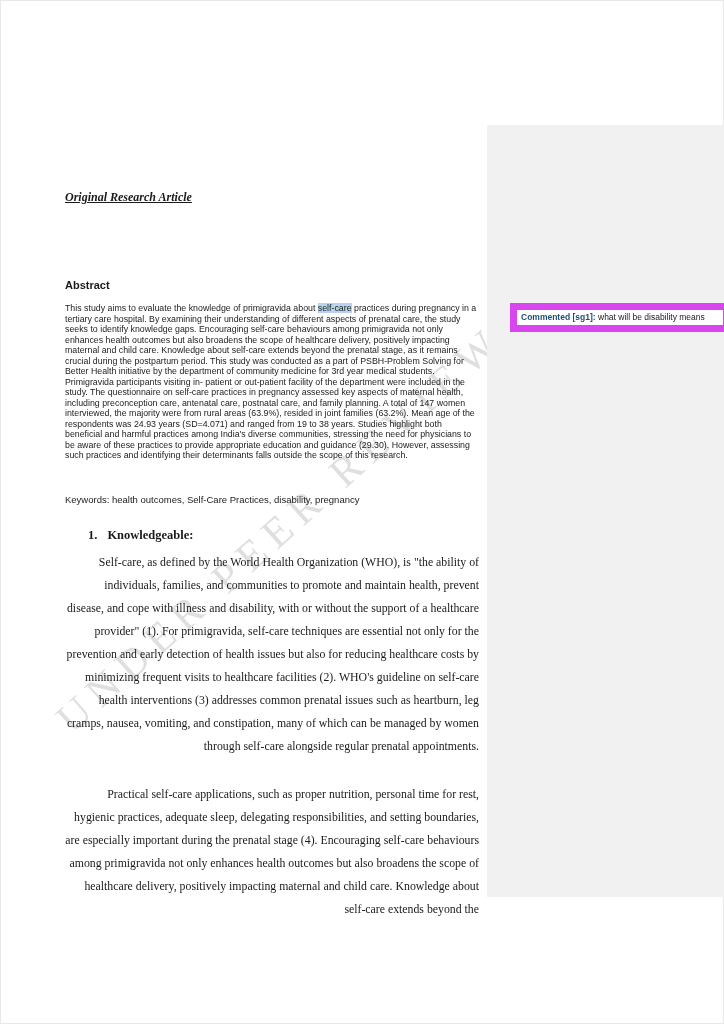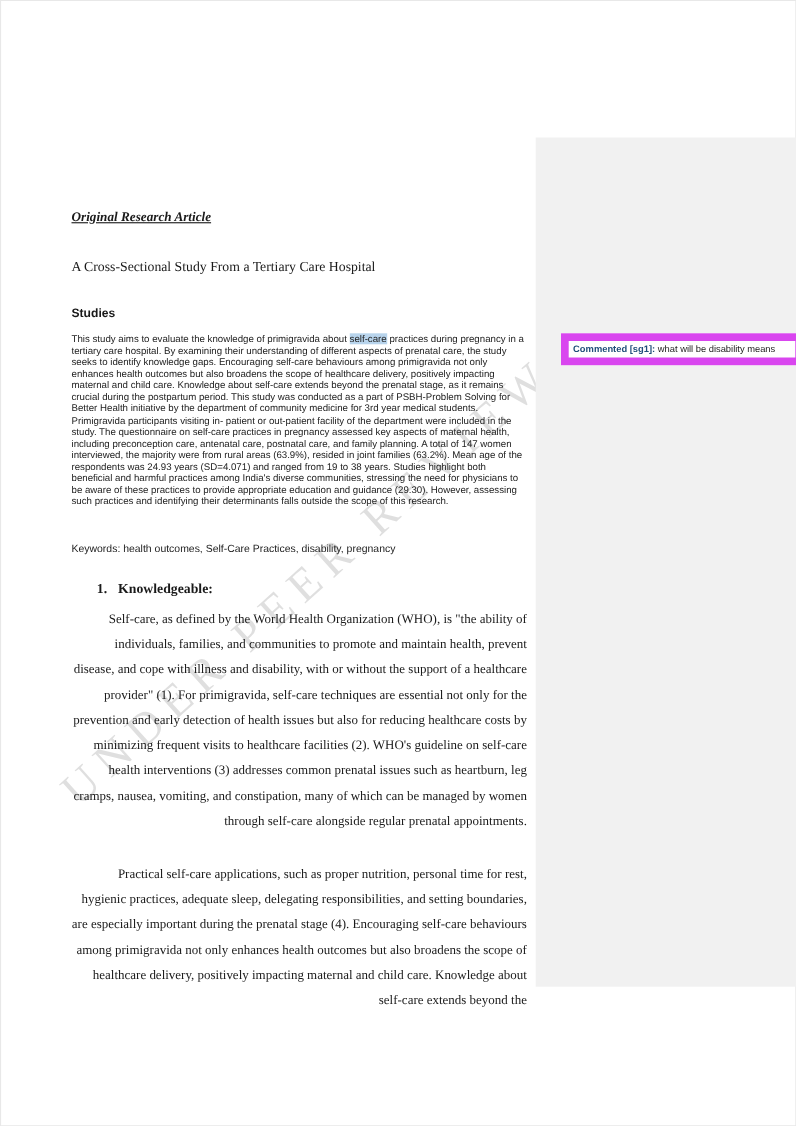--- a/index.html
+++ b/index.html
@@ -133,23 +133,22 @@
   <div class="comment-pane">
     <div class="comment-box">
       <span class="comment-label">Commented [sg1]:</span><span> what will be disability means</span>
     </div>
   </div>
 
   <div class="content-layer">
 
     <div class="article-type">Original Research Article</div>
 
-    <div class="title-line2">A Cross-Sectional Study From a Tertiary Care Hospital</div>
 
-    <div class="abstract-heading">Studies</div>
+    <div class="abstract-heading">Abstract</div>
 
     <div class="abstract-text"><span>This study aims to evaluate the knowledge of primigravida about </span><span class="comment-anchor">self-care</span><span> practices during pregnancy in a tertiary care hospital. By examining their understanding of different aspects of prenatal care, the study seeks to identify knowledge gaps. Encouraging self-care behaviours among primigravida not only enhances health outcomes but also broadens the scope of healthcare delivery, positively impacting maternal and child care. Knowledge about self-care extends beyond the prenatal stage, as it remains crucial during the postpartum period. This study was conducted as a part of PSBH-Problem Solving for Better Health initiative by the department of community medicine for 3rd year medical students. Primigravida participants visiting in- patient or out-patient facility of the department were included in the study. The questionnaire on self-care practices in pregnancy assessed key aspects of maternal health, including preconception care, antenatal care, postnatal care, and family planning. A total of 147 women interviewed, the majority were from rural areas (63.9%), resided in joint families (63.2%). Mean age of the respondents was 24.93 years (SD=4.071) and ranged from 19 to 38 years. Studies highlight both beneficial and harmful practices among India's diverse communities, stressing the need for physicians to be aware of these practices to provide appropriate education and guidance (29.30). However, assessing such practices and identifying their determinants falls outside the scope of this research.</span></div>
 
     <div class="keywords">Keywords: health outcomes, Self-Care Practices, disability, pregnancy</div>
 
     <div class="intro-heading">
       <span class="num">1.</span><span>Knowledgeable:</span>
     </div>
 
     <div class="intro-body">

